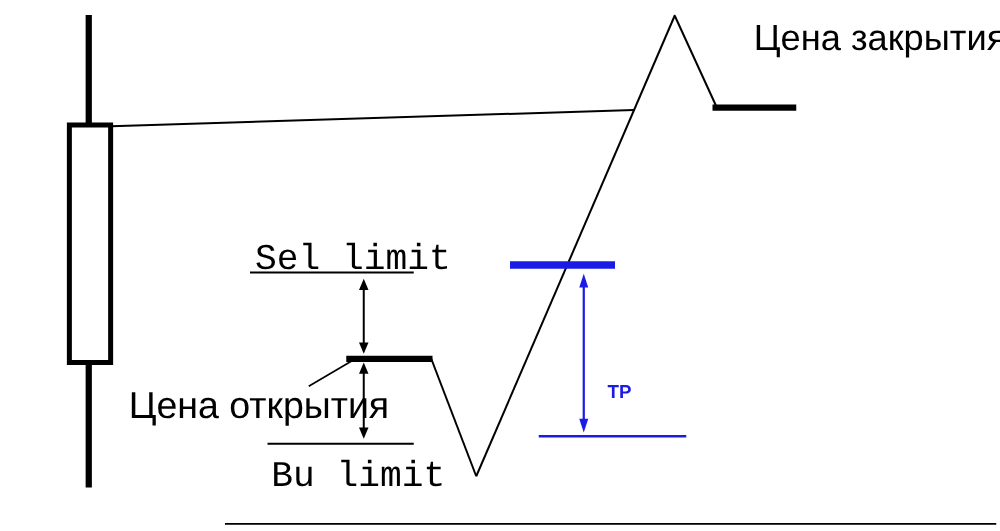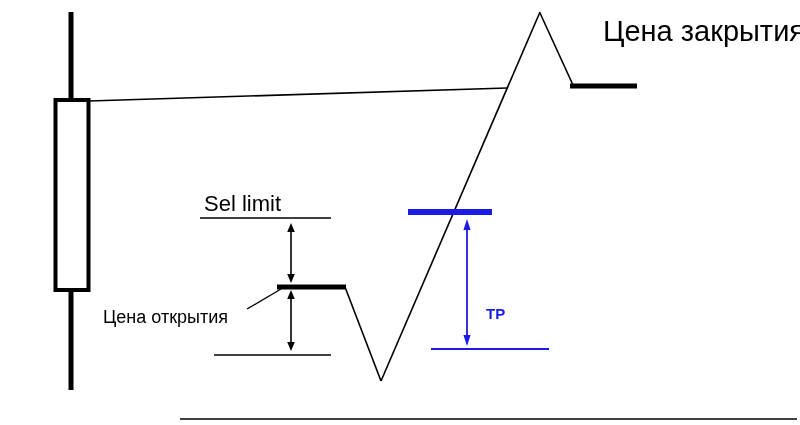--- a/index.html
+++ b/index.html
@@ -12,21 +12,21 @@
   body{font-family:"Liberation Sans", sans-serif;color:var(--ink);}
   .stage{position:relative;width:800px;height:425px;background:var(--background);}
   .stage svg{position:absolute;left:0;top:0;width:800px;height:425px;}
   .ink{stroke:var(--ink);fill:none;}
   .blue{stroke:var(--accent-blue);fill:none;}
   .fill-ink{fill:var(--ink);stroke:none;}
   .fill-blue{fill:var(--accent-blue);stroke:none;}
   .candle-fill{fill:var(--background);stroke:var(--ink);}
   .lbl{position:absolute;white-space:nowrap;line-height:1.1;}
   .lbl-black{color:var(--ink);font-size:29px;}
-  .lbl-latin{color:var(--ink);font-size:22px;}
+  .lbl-latin{color:var(--ink);font-size:29px;font-family:Liberation Mono, monospace;}
   .lbl-tp{color:var(--accent-blue);font-size:15px;font-weight:bold;}
 </style>
 </head>
 <body>
 
 <div class="stage">
 
   <svg viewBox="0 0 800 425">
 
     <line class="ink" x1="71" y1="12" x2="71" y2="103" stroke-width="5"></line>
@@ -67,18 +67,19 @@
     <polygon class="fill-blue" points="467,219 463.4,230 470.6,230"></polygon>
     <polygon class="fill-blue" points="467,346 463.4,335 470.6,335"></polygon>
 
     <line class="ink" x1="180" y1="419" x2="797" y2="419" stroke-width="1.4"></line>
   </svg>
 
   <div class="lbl lbl-black" style="left:603px;top:16px;">Цена закрытия</div>
 
   <div class="lbl lbl-latin" style="left:204px;top:192px;">Sel limit</div>
 
-  <div class="lbl lbl-black" style="left:103px;top:308px;font-size:18px;">Цена открытия</div>
+  <div class="lbl lbl-black" style="left:103px;top:308px;font-size:30px;">Цена открытия</div>
 
+  <div class="lbl lbl-latin" style="left:217px;top:366px;">Bu limit</div>
 
   <div class="lbl lbl-tp" style="left:486px;top:306px;">TP</div>
 
 </div>
 
 </body></html>

